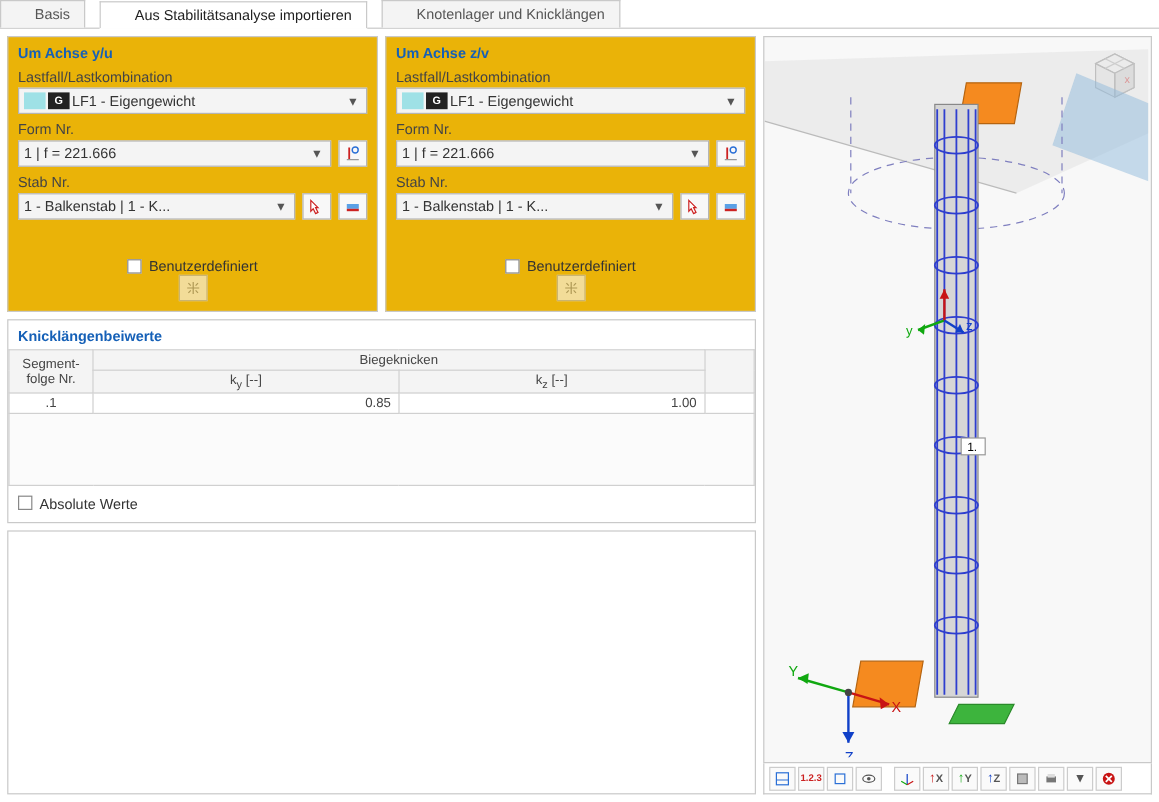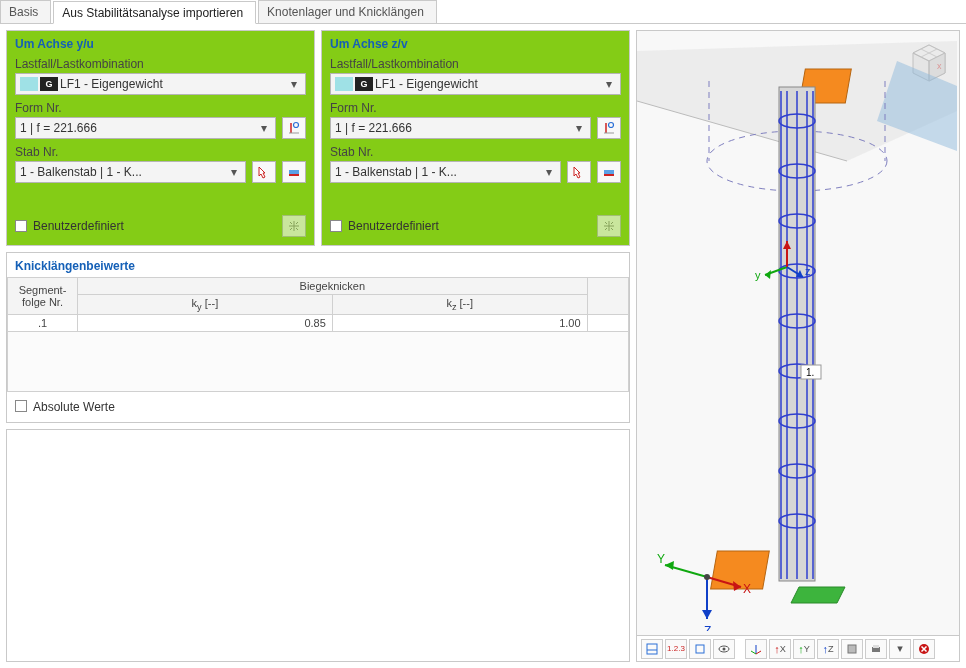--- a/index.html
+++ b/index.html
@@ -1,69 +1,69 @@
 <!DOCTYPE html>
 <html><head>
 <meta charset="utf-8">
 <style>
   html, body { margin:0; padding:0; font-family:"Segoe UI",Arial,sans-serif; font-size:12px; color:#333; background:#fff; }
   * { box-sizing:border-box; }
   .root { width:966px; height:668px; position:relative; background:#fff; }
 
   
   .tabs { display:flex; height:24px; border-bottom:1px solid #c9c9c9; background:#fff; }
-  .tab { padding:4px 12px 3px 8px; border:1px solid #c9c9c9; border-bottom:none; margin-right:2px; background:#f4f4f4; color:#555; cursor:default; }
+  .tab { padding:4px 12px 3px 28px; border:1px solid #c9c9c9; border-bottom:none; margin-right:12px; background:#f4f4f4; color:#555; cursor:default; }
   .tab.active { background:#fff; color:#222; border-bottom:1px solid #fff; position:relative; top:1px; }
 
   
   .main { display:flex; height:644px; }
   .left-col { width:636px; padding:6px; display:flex; flex-direction:column; gap:6px; }
   .right-col { width:330px; padding:6px 6px 6px 0; display:flex; flex-direction:column; }
 
   
   .panel-row { display:flex; gap:6px; }
-  .panel { border:1px solid #c9c9c9; background:#84cc16; flex:1; padding:6px 8px 8px 8px; position:relative; }
+  .panel { border:1px solid #c9c9c9; background:#eab308; flex:1; padding:6px 8px 8px 8px; position:relative; }
   .panel-title { color:#1560b7; font-weight:600; margin-bottom:6px; }
   .sublabel { color:#444; margin:6px 0 2px 0; }
 
   
   .dropdown { display:flex; align-items:center; border:1px solid #b5b5b5; background:#f4f4f4; height:22px; padding:0 4px; position:relative; }
   .dropdown .dd-val { flex:1; white-space:nowrap; overflow:hidden; text-overflow:ellipsis; }
   .dropdown .caret { width:14px; text-align:center; color:#555; }
 
   .dd-with-badges .badge { display:inline-block; width:18px; height:14px; margin-right:2px; vertical-align:middle; }
   .badge.cyan { background:#9fe1e6; }
   .badge.dark { background:#222; color:#fff; font-size:9px; text-align:center; line-height:14px; font-weight:600; }
 
   .row { display:flex; align-items:center; gap:6px; }
 
   .icon-btn { width:24px; height:22px; border:1px solid #b5b5b5; background:#f8f8f8; display:flex; align-items:center; justify-content:center; cursor:default; }
   .icon-btn.disabled { filter:grayscale(1); opacity:0.6; }
 
-  .panel-foot { margin-top:32px; display:flex; align-items:center; justify-content:space-between; }
+  .panel-foot { margin-top:32px; display:flex; align-items:center; justify-content:space-between;flex-direction:column; }
   .chk { display:flex; align-items:center; gap:6px; }
   .checkbox { width:12px; height:12px; border:1px solid #888; background:#fff; }
 
   
   .table-panel { border:1px solid #c9c9c9; background:#fff; padding:0; }
   .table-panel .panel-title { padding:6px 8px 4px 8px; margin:0; }
   table.grid { border-collapse:collapse; width:100%;border-radius:15px; }
   table.grid th, table.grid td { border:1px solid #d0d0d0; padding:2px 6px; font-size:11px; color:#444; }
   table.grid th { background:#f4f4f4; font-weight:normal; text-align:center; }
   table.grid td { text-align:right; background:#fff; }
   table.grid tr.empty td { height:60px; }
 
   .abs-check { padding:8px; display:flex; align-items:flex-start; gap:6px; }
 
   .blank-panel { flex:1; border:1px solid #c9c9c9; background:#fff; }
 
   
   .view3d { flex:1; border:1px solid #c9c9c9; background:#f8f8f8; position:relative; overflow:hidden; }
   .toolbar3d { height:26px; border:1px solid #c9c9c9; border-top:none; background:#fff; display:flex; align-items:center; gap:2px; padding:0 4px; }
-  .tbtn { width:22px; height:20px; border:1px solid #ccc; background:#fafafa; display:flex; align-items:center; justify-content:center; font-size:11px; color:#1560b7; font-weight:normal; }
+  .tbtn { width:22px; height:20px; border:1px solid #ccc; background:#fafafa; display:flex; align-items:center; justify-content:center; font-size:11px; color:#1560b7; font-weight:bold; }
 
   
   .nav-cube { position:absolute; right:8px; top:8px; width:44px; height:44px; }
   .lbl-badge { position:absolute; background:#fff; border:1px solid #999; padding:0 4px; font-size:10px; }
 </style>
 </head>
 <body>
 
 <div class="root">
 

